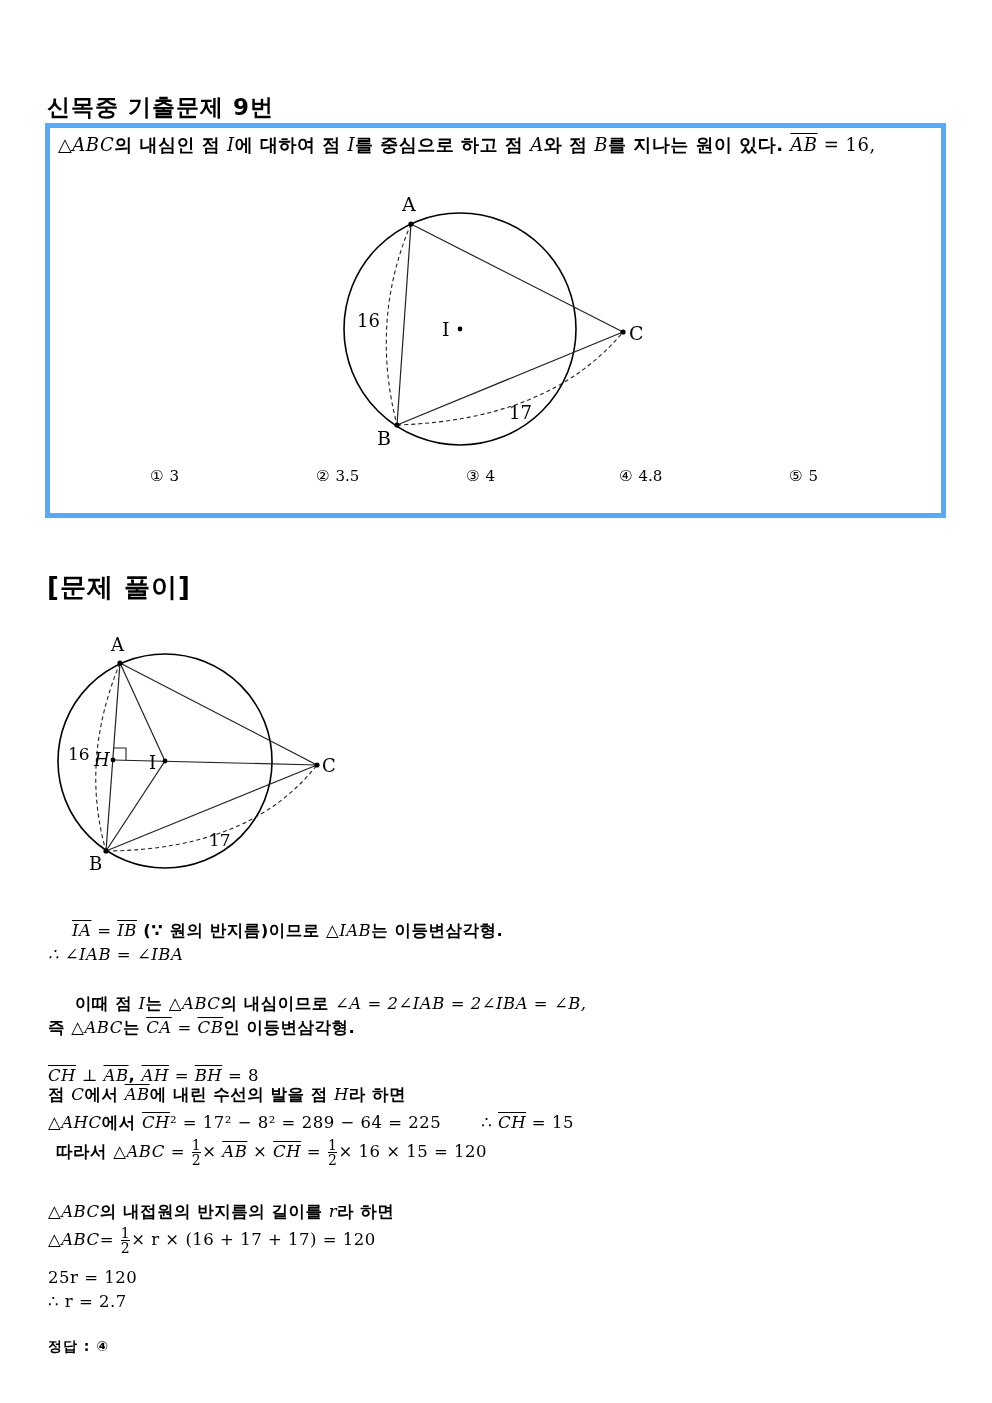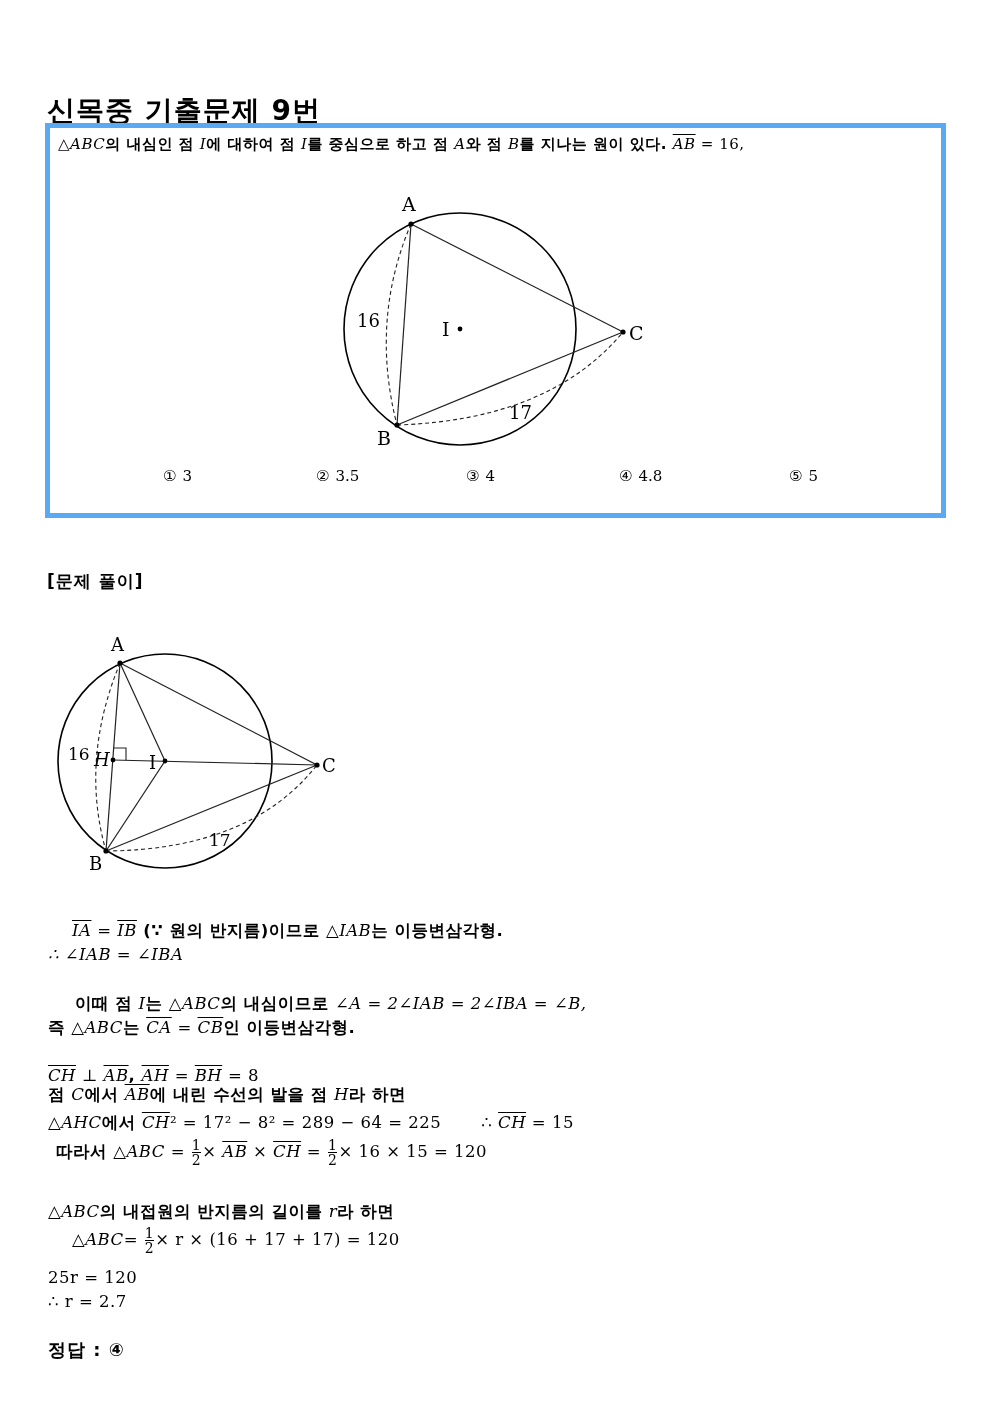--- a/index.html
+++ b/index.html
@@ -2,42 +2,42 @@
 <html><head>
 <meta charset="utf-8">
 <style>
   html, body { margin: 0; padding: 0; background: #ffffff; }
   body {
     width: 992px; height: 1403px; position: relative; overflow: hidden;
     font-family: "DejaVu Sans", sans-serif; color: #000;
   }
   .abs { position: absolute; }
   .title {
-    left: 47px; top: 92px; font-size: 28px; font-weight: bold; letter-spacing: 1px;
+    left: 47px; top: 92px; font-size: 23px; font-weight: bold; letter-spacing: 1px;
   }
   .qbox {
     left: 45px; top: 123px; width: 891px; height: 385px;
     border: 5px solid #5aa9f5;
   }
   .qtext {
-    left: 58px; top: 133px; width: 880px; font-size: 15px; font-weight: bold; line-height: 23px;
+    left: 58px; top: 133px; width: 880px; font-size: 18px; font-weight: bold; line-height: 23px;
     letter-spacing: 0.5px;
   }
   .m { font-family: "DejaVu Serif", serif; font-style: italic; font-weight: normal; }
   .mn { font-family: "DejaVu Serif", serif; font-weight: normal; }
   .ol { text-decoration: overline; }
   .choice { top: 467px; font-size: 15px; font-family: "DejaVu Serif", serif; }
   .choice .num { font-family: "DejaVu Sans", sans-serif; margin-right: 6px; }
   .section {
-    left: 47px; top: 570px; font-size: 17px; font-weight: bold; letter-spacing: 1px;
+    left: 47px; top: 570px; font-size: 26px; font-weight: bold; letter-spacing: 1px;
   }
   .sol { left: 48px; font-size: 16.5px; font-weight: bold; letter-spacing: 0.5px; line-height: 22px; white-space: nowrap; }
   .frac { display: inline-block; vertical-align: middle; text-align: center; font-family: "DejaVu Serif", serif; font-weight: normal; font-size: 14px; line-height: 14px; margin: 0 1px; }
   .frac span { display: block; }
-  .answer { left: 48px; top: 1338px; font-size: 18px; font-weight: bold; letter-spacing: 1px; }
+  .answer { left: 48px; top: 1338px; font-size: 14px; font-weight: bold; letter-spacing: 1px; }
   svg text { font-family: "DejaVu Serif", serif; }
 </style>
 </head>
 <body>
 
 <div class="abs title">신목중 기출문제 9번</div>
 
 <div class="abs qbox"></div>
 
 <div class="abs qtext">
@@ -58,21 +58,21 @@
   <circle cx="623" cy="332" r="2.6" fill="#000"></circle>
   <circle cx="460" cy="329" r="2.4" fill="#000"></circle>
   <text x="402" y="211" font-size="19">A</text>
   <text x="377" y="445" font-size="19">B</text>
   <text x="629" y="340" font-size="19">C</text>
   <text x="442" y="336" font-size="19">I</text>
   <text x="357" y="327" font-size="18">16</text>
   <text x="509" y="419" font-size="18">17</text>
 </svg>
 
-<div class="abs choice" style="left:163px;text-align:right;"><span class="num">①</span><span>3</span></div>
+<div class="abs choice" style="left:150px;text-align:right;"><span class="num">①</span><span>3</span></div>
 <div class="abs choice" style="left:316px;"><span class="num">②</span><span>3.5</span></div>
 <div class="abs choice" style="left:466px;"><span class="num">③</span><span>4</span></div>
 <div class="abs choice" style="left:619px;"><span class="num">④</span><span>4.8</span></div>
 <div class="abs choice" style="left:789px;"><span class="num">⑤</span><span>5</span></div>
 
 <div class="abs section">[문제 풀이]</div>
 
 <svg class="abs" style="left:0;top:620px;" width="400" height="270">
   <g transform="translate(0,-620)">
     <circle cx="165" cy="761" r="107" fill="none" stroke="#000" stroke-width="1.6"></circle>
@@ -123,21 +123,21 @@
 <div class="abs sol" style="top:1112px;">
   <span class="m">△AHC</span><span>에서 </span><span class="m ol">CH</span><span class="mn">² = 17² − 8² = 289 − 64 = 225</span><span style="display:inline-block;width:40px;"></span><span class="mn">∴ </span><span class="m ol">CH</span><span class="mn"> = 15</span>
 </div>
 <div class="abs sol" style="top:1138px;margin-left:8px;">
   <span>따라서 </span><span class="m">△ABC = </span><span class="frac"><span style="border-bottom:1px solid #000;">1</span><span>2</span></span><span class="mn">× </span><span class="m ol">AB</span><span class="mn"> × </span><span class="m ol">CH</span><span class="mn"> = </span><span class="frac"><span style="border-bottom:1px solid #000;">1</span><span>2</span></span><span class="mn">× 16 × 15 = 120</span>
 </div>
 
 <div class="abs sol" style="top:1201px;">
   <span class="m">△ABC</span><span>의 내접원의 반지름의 길이를 </span><span class="m">r</span><span>라 하면</span>
 </div>
-<div class="abs sol" style="top:1226px;margin-left:24px;">
+<div class="abs sol" style="top:1226px;">
   <span class="m">△ABC= </span><span class="frac"><span style="border-bottom:1px solid #000;">1</span><span>2</span></span><span class="mn">× r × (16 + 17 + 17) = 120</span>
 </div>
 <div class="abs sol" style="top:1267px;">
   <span class="mn">25r = 120</span>
 </div>
 <div class="abs sol" style="top:1291px;">
   <span class="mn">∴ r = 2.7</span>
 </div>
 
 <div class="abs answer">정답 : ④</div>

